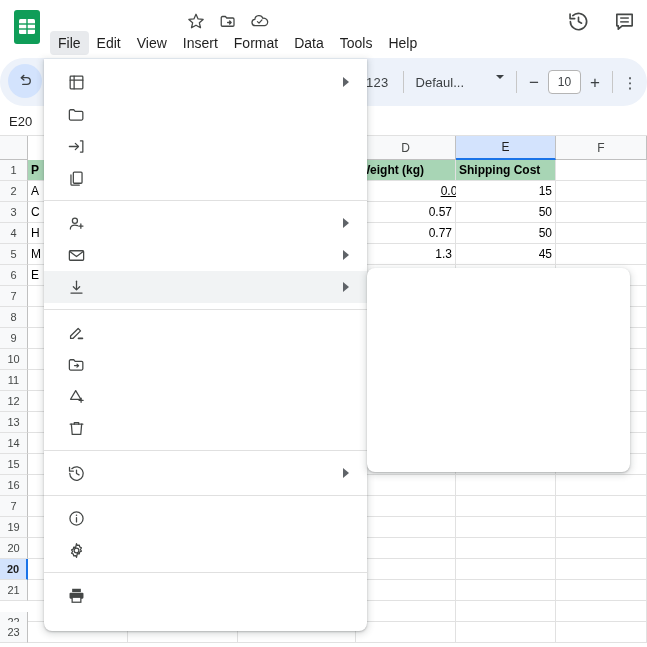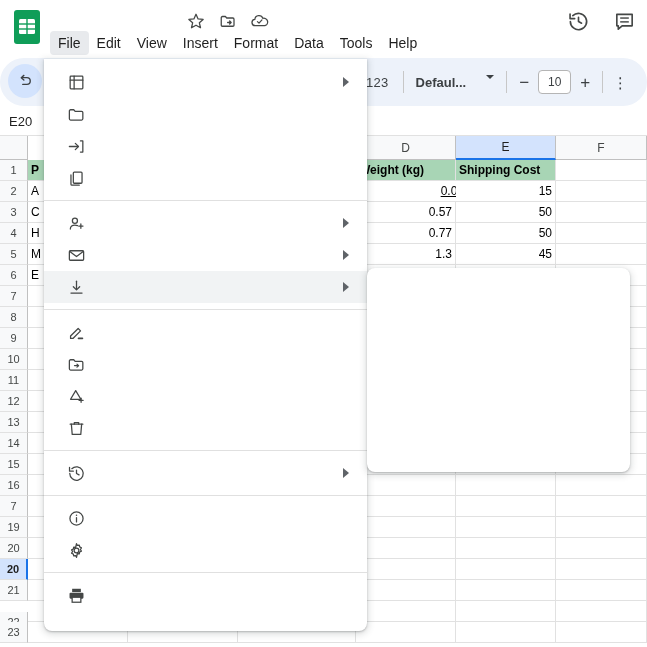--- a/index.html
+++ b/index.html
@@ -50,21 +50,21 @@
     background: #edf2fa; border-radius: 24px; display: flex; align-items: center;
   }
   .tb-undo {
     position: absolute; left: 8px; top: 6px; width: 34px; height: 34px; border-radius: 50%;
     background: #d3e3fd; display: flex; align-items: center; justify-content: center;
     color: #3c4043; cursor: pointer;
   }
   .tb-right { position: absolute; left: 358px; top: 0; height: 48px; display: flex; align-items: center; gap: 0px; }
   .tb-123 { font-size: 13px; color: #3c4043; padding: 0 8px; cursor: pointer; letter-spacing: .3px; }
   .tb-sep { width: 1px; height: 22px; background: #c7c7c7; margin: 0 6px; }
-  .tb-font { font-size: 13px; color: #3c4043; padding: 4px 6px; cursor: pointer; display: flex; gap: 20px; font-weight: bold; }
+  .tb-font { font-size: 13px; color: #3c4043; padding: 4px 6px; cursor: pointer; display: flex; gap: 32px; }
   .caret { width: 0; height: 0; border-left: 4px solid transparent; border-right: 4px solid transparent; border-top: 4px solid #3c4043; }
   .tb-minus, .tb-plus { font-size: 17px; color: #3c4043; width: 22px; text-align: center; cursor: pointer; line-height: 1; }
   .tb-size {
     width: 33px; height: 24px; border: 1px solid #b5b5b5; border-radius: 4px;
     font-size: 12px; color: #3c4043; display: flex; align-items: center; justify-content: center;
     background: #fff; cursor: text; margin: 0 3px;
   }
   .tb-more { width: 22px; text-align: center; color: #3c4043; font-size: 15px; cursor: pointer; letter-spacing: 0; line-height: 1; }
 
   

